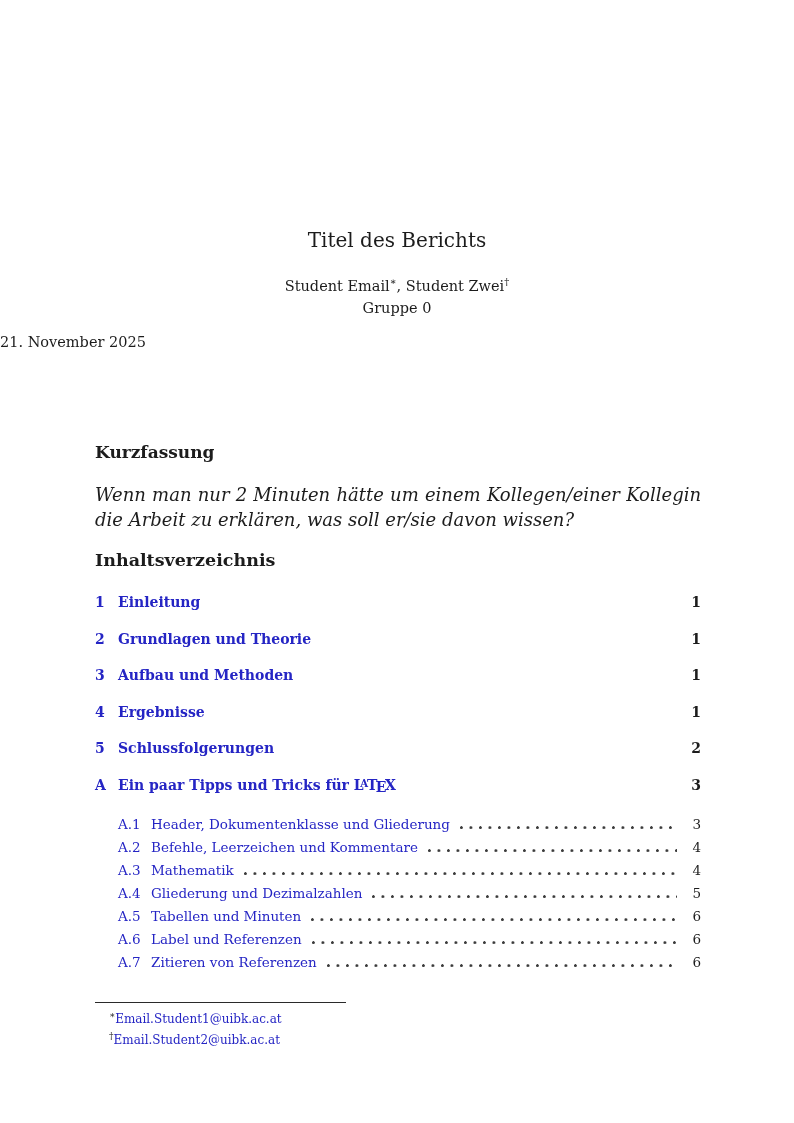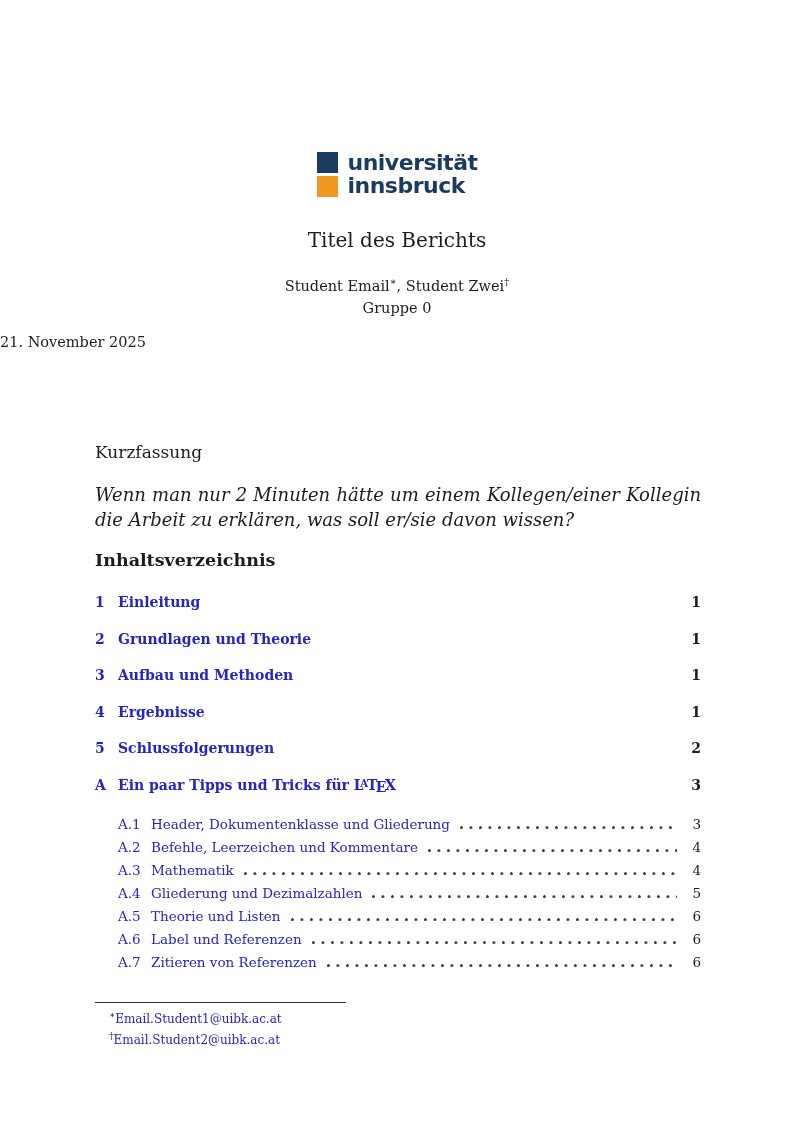--- a/index.html
+++ b/index.html
@@ -50,21 +50,21 @@
     text-align: center; font-size: 14.5px;
   }
   .date-line {
     position: absolute; top: 334px; left: 0; right: 0;
     font-size: 14.5px;
   }
 
   
   .abstract-heading {
     position: absolute; top: 442px; left: 95px;
-    font-size: 17px; font-weight: normal;
+    font-size: 17px; font-weight: bold;
   }
   .abstract-text {
     position: absolute; top: 482px; left: 95px; width: 606px;
     font-style: italic;
     font-size: 18px;
     line-height: 25px;
     text-align: justify;
   }
 
   
@@ -125,32 +125,20 @@
   .footnote sup { font-size: 9px; color: #222; }
   .footnote a, .footnote .fn-email {
     color: var(--link); text-decoration: none; cursor: pointer;
   }
 </style>
 </head>
 <body>
 
 <div class="page" style="--navy: #1b3a5f; --orange: #f0991e; --link: #2525c4;">
 
-  <div class="logo-block">
-    <div class="uibk-logo">
-      <div class="logo-squares">
-        <div class="logo-sq navy"></div>
-        <div class="logo-sq orange"></div>
-      </div>
-      <div class="logo-wordmark">
-        <div>universität</div>
-        <div>innsbruck</div>
-      </div>
-    </div>
-  </div>
 
   <div class="doc-title">Titel des Berichts</div>
 
   <div class="authors">
     <span>Student Email</span><sup>∗</sup><span>, </span><span>Student Zwei</span><sup>†</sup>
   </div>
 
   <div class="group-line">Gruppe 0</div>
   <div class="date-line">21. November 2025</div>
 
@@ -231,21 +219,21 @@
       <span class="toc-indent"></span>
       <span class="toc-num">A.4</span>
       <span class="toc-label">Gliederung und Dezimalzahlen</span>
       <span class="toc-leader"></span>
       <span class="toc-page">5</span>
     </div>
 
     <div class="toc-row sub">
       <span class="toc-indent"></span>
       <span class="toc-num">A.5</span>
-      <span class="toc-label">Theorie und Listen</span>
+      <span class="toc-label">Tabellen und Minuten</span>
       <span class="toc-leader"></span>
       <span class="toc-page">6</span>
     </div>
 
     <div class="toc-row sub">
       <span class="toc-indent"></span>
       <span class="toc-num">A.6</span>
       <span class="toc-label">Label und Referenzen</span>
       <span class="toc-leader"></span>
       <span class="toc-page">6</span>

